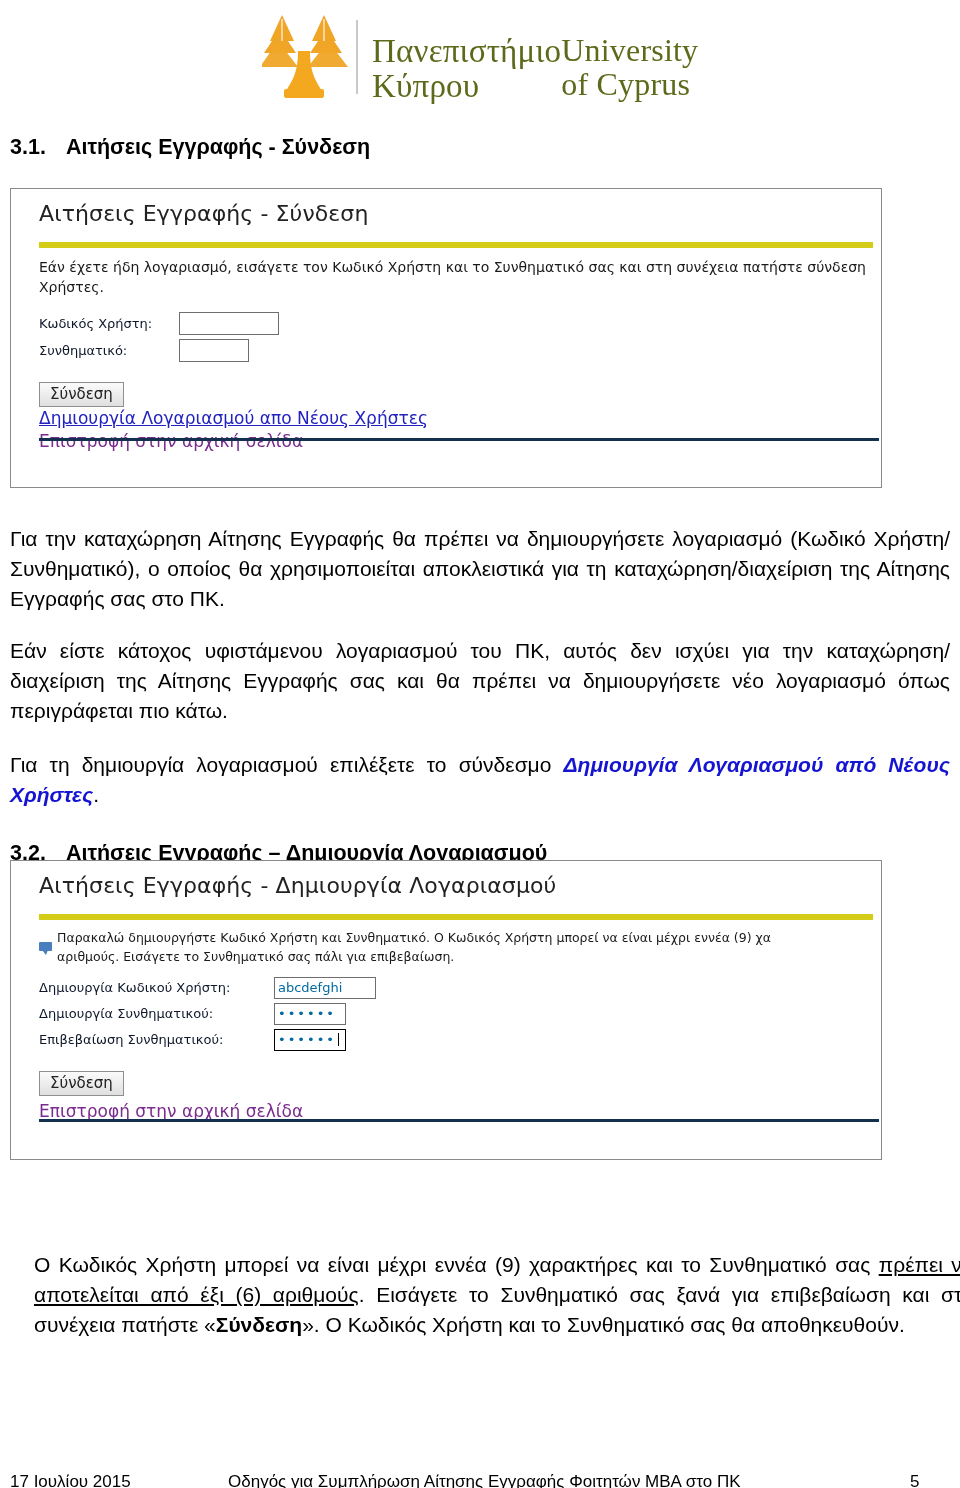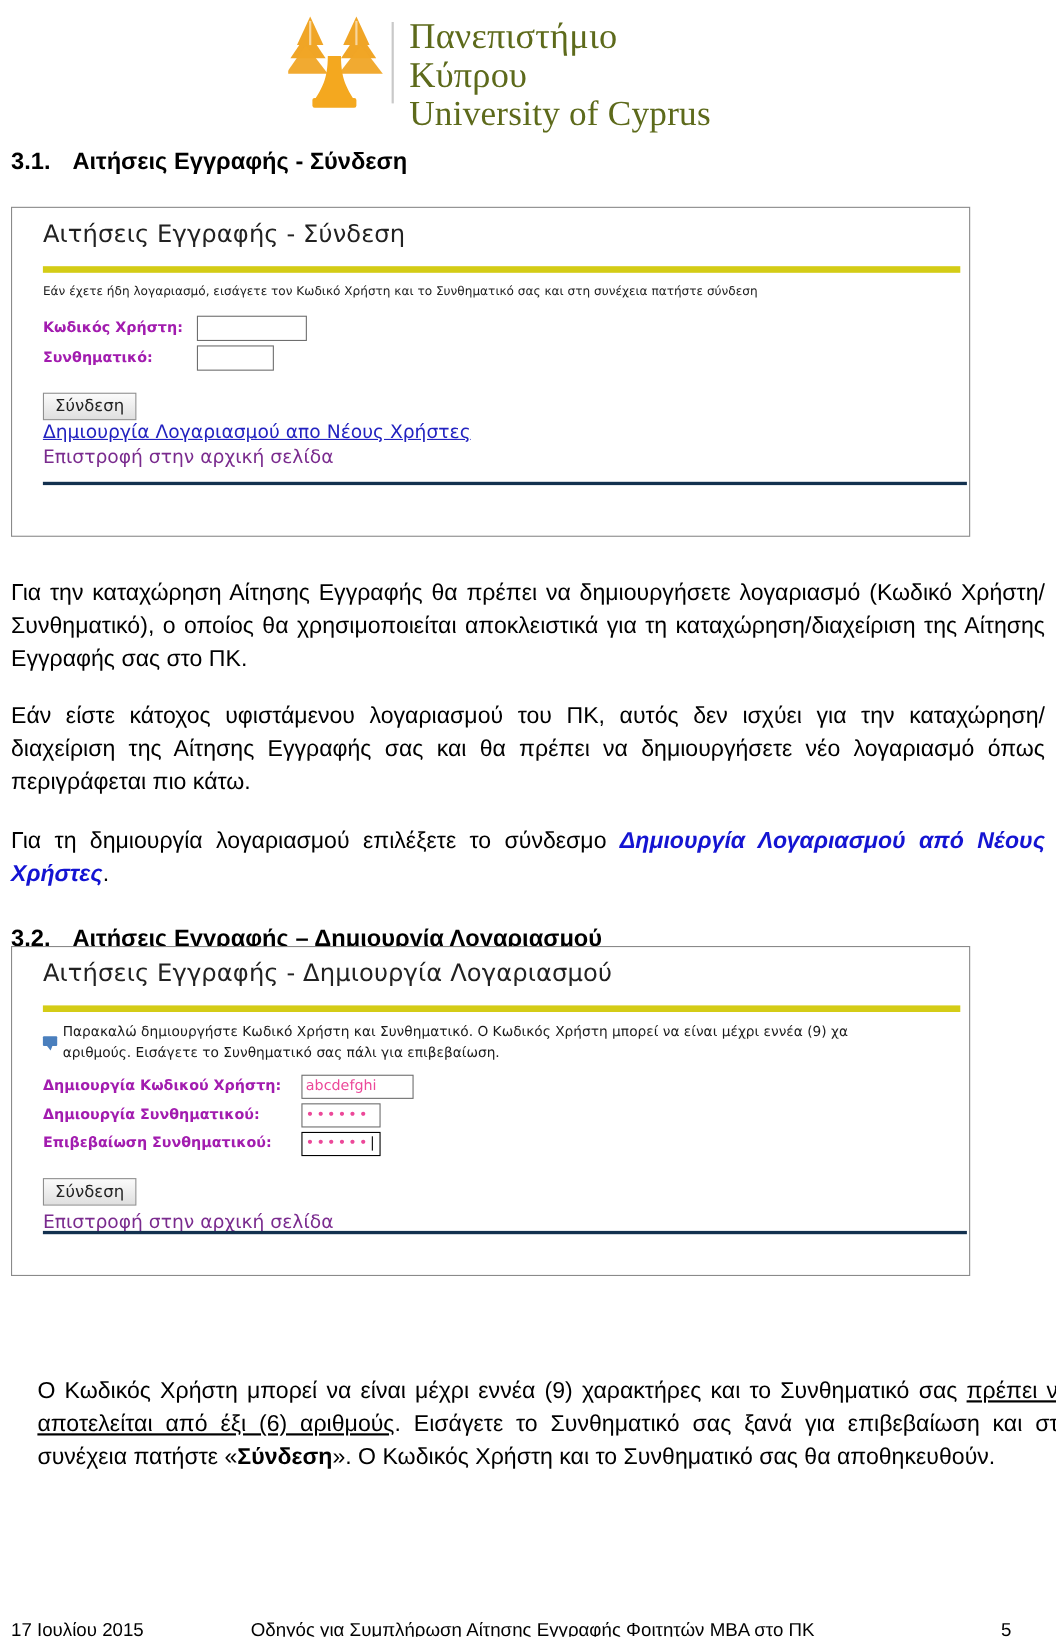--- a/index.html
+++ b/index.html
@@ -34,21 +34,21 @@
   }
   .logo-divider {
     width: 2px;
     height: 74px;
     background: #c9c9c9;
     margin: 0 14px 0 6px;
     flex: 0 0 auto;
   }
   .logo-text {
     display: flex;
-    flex-direction: column;
+    flex-direction: row;
     justify-content: center;
     line-height: 1.06;
     margin-top: 24px;
   }
   .logo-text .gr {
     font-family: "Liberation Serif", serif;
     font-size: 33px;
     color: #5d6a1b;
     letter-spacing: .2px;
   }
@@ -91,21 +91,21 @@
     white-space: nowrap;
     letter-spacing: .1px;
   }
   .yellow-bar {
     height: 6px;
     background: #d4cc16;
     margin: 16px 8px 0 28px;
   }
   .shot-note {
     font-family: "DejaVu Sans", sans-serif;
-    font-size: 11px;
+    font-size: 14px;
     color: #1a1a1a;
     line-height: 1.45;
     padding: 9px 0 0 28px;
     white-space: nowrap;
   }
   .shot-note .l2 { display: block; }
   .shot-note-wrap {
     padding: 9px 0 0 28px;
     display: flex;
     align-items: center;
@@ -144,31 +144,31 @@
     padding: 14px 0 0 28px;
   }
   .form-row {
     display: flex;
     align-items: center;
     margin-bottom: 4px;
   }
   .form-label {
     font-family: "DejaVu Sans", sans-serif;
     font-size: 13px;
-    font-weight: bold;
-    color: #a21caf;
+    font-weight: normal;
+    color: #0f172a;
     white-space: nowrap;
   }
   .field {
     border: 1px solid #6e6e6e;
     background: #fff;
     box-sizing: border-box;
     font-family: "DejaVu Sans", sans-serif;
     font-size: 13px;
-    color: #ec4899;
+    color: #0369a1;
     padding: 1px 3px;
     display: flex;
     align-items: center;
   }
   .dots { letter-spacing: 2px; font-size: 13px; line-height: 1; }
   .caret {
     display: inline-block;
     width: 1px;
     height: 13px;
     background: #000;
@@ -269,20 +269,21 @@
 <div class="heading" style="left:10px; top:135px;">
   <span class="num">3.1.</span><span>Αιτήσεις Εγγραφής - Σύνδεση</span>
 </div>
 
 <div class="shot" style="left:10px; top:188px; width:872px; height:300px;">
   <div class="shot-inner">
     <div class="shot-title">Αιτήσεις Εγγραφής - Σύνδεση</div>
     <div class="yellow-bar"></div>
     <div class="shot-note">
       <span>Εάν έχετε ήδη λογαριασμό, εισάγετε τον Κωδικό Χρήστη και το Συνθηματικό σας και στη συνέχεια πατήστε σύνδεση</span>
+      <span class="l2">Χρήστες.</span>
     </div>
 
     <div class="form-rows">
       <div class="form-row">
         <span class="form-label" style="width:140px;">Κωδικός Χρήστη:</span>
         <span class="field" style="width:100px; height:23px;"></span>
       </div>
       <div class="form-row">
         <span class="form-label" style="width:140px;">Συνθηματικό:</span>
         <span class="field" style="width:70px; height:23px;"></span>

